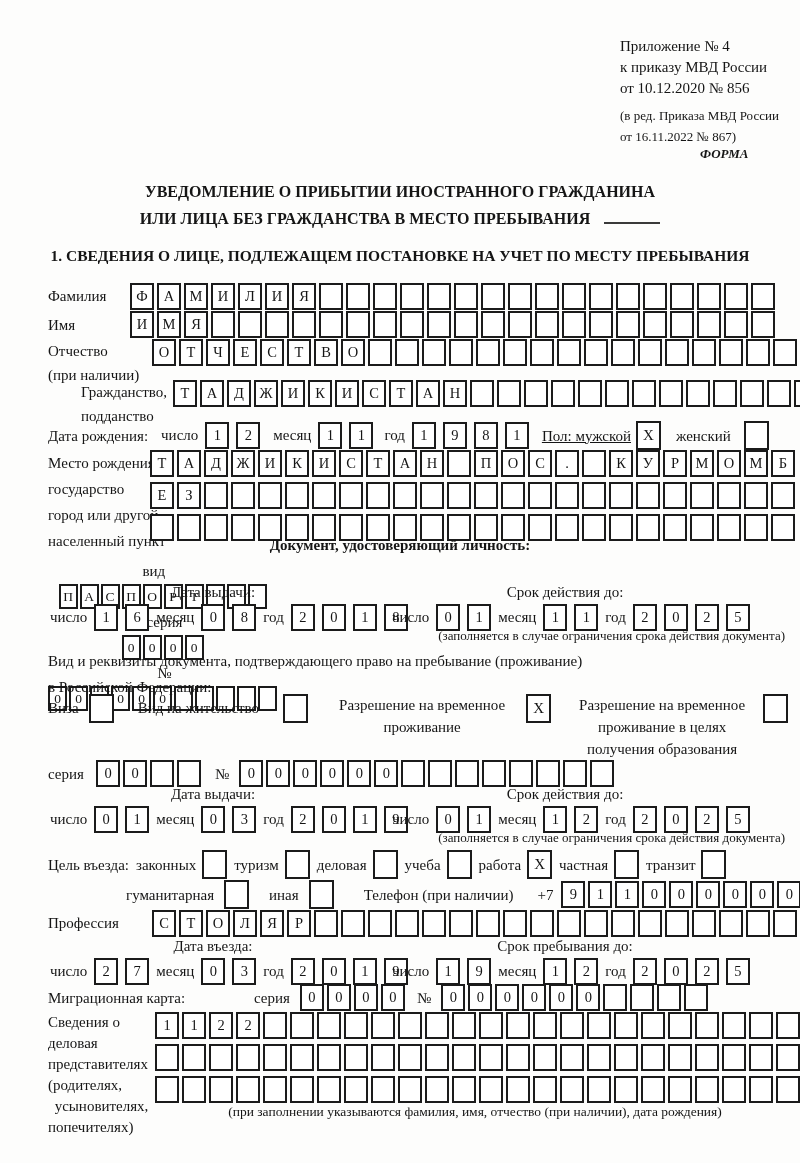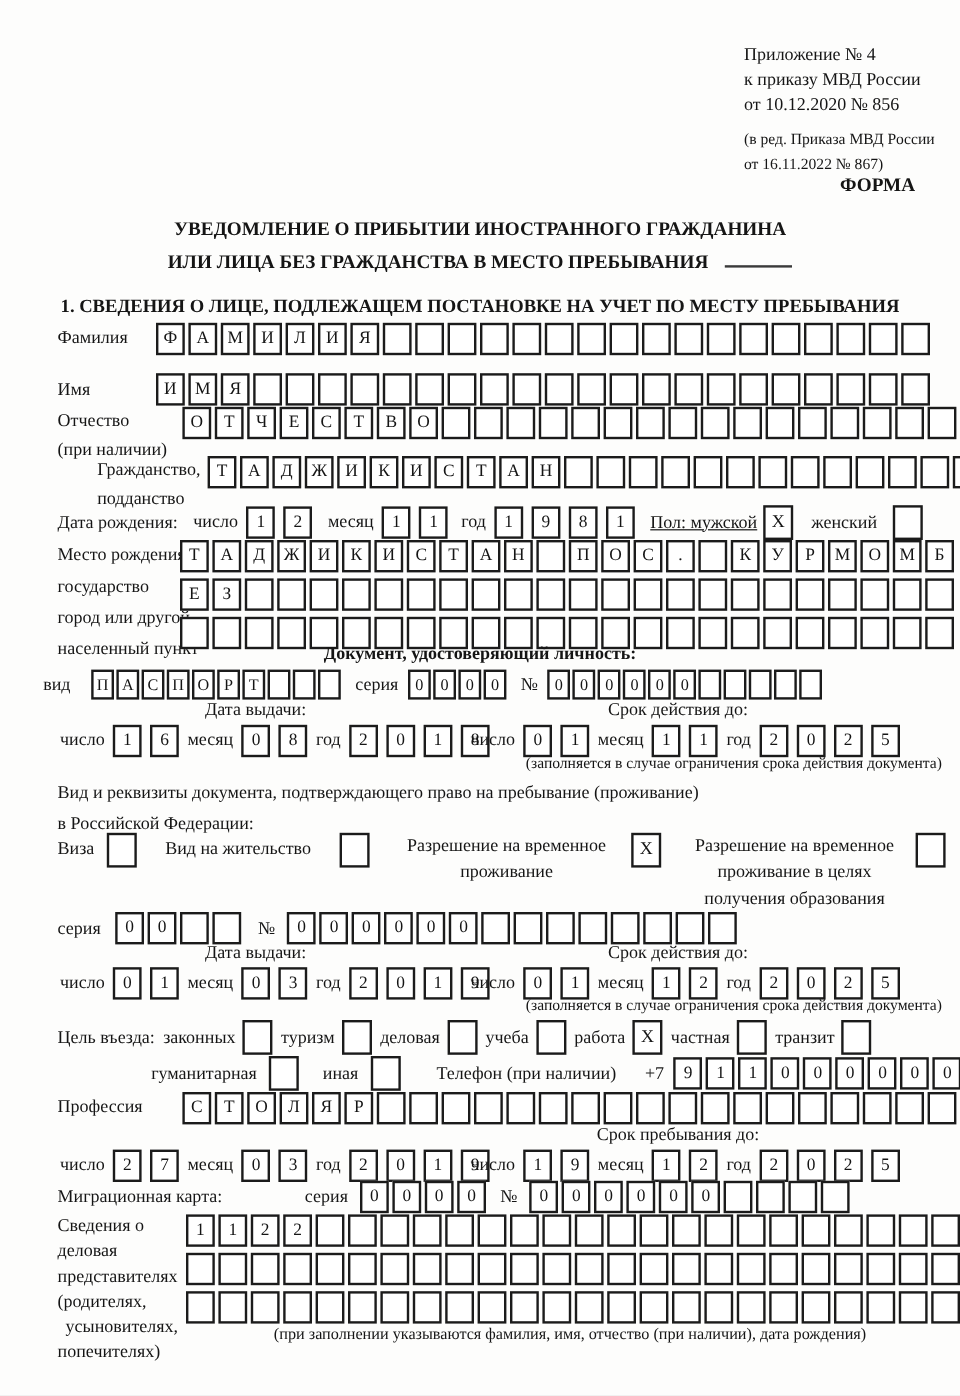--- a/index.html
+++ b/index.html
@@ -37,30 +37,30 @@
 <div class="page">
 
   <div class="abs" style="top:36px;left:620px;">
     <div class="hline">Приложение № 4</div>
     <div class="hline">к приказу МВД России</div>
     <div class="hline">от 10.12.2020 № 856</div>
     <div class="hline small" style="margin-top:6px;">(в ред. Приказа МВД России</div>
     <div class="hline small">от 16.11.2022 № 867)</div>
   </div>
 
-  <div class="abs b" style="top:146px;left:700px;font-size:16px;">ФОРМА</div>
+  <div class="abs b" style="top:146px;left:700px;font-size:13px;font-style:italic;">ФОРМА</div>
 
   <div class="abs b center" style="top:178px;left:0;width:800px;font-size:16px;line-height:27px;">
     <div>УВЕДОМЛЕНИЕ О ПРИБЫТИИ ИНОСТРАННОГО ГРАЖДАНИНА</div>
     <div><span>ИЛИ ЛИЦА БЕЗ ГРАЖДАНСТВА В МЕСТО ПРЕБЫВАНИЯ</span><span class="uline"></span></div>
   </div>
 
   <div class="abs b center" style="top:247px;left:0;width:800px;font-size:15.5px;">1. СВЕДЕНИЯ О ЛИЦЕ, ПОДЛЕЖАЩЕМ ПОСТАНОВКЕ НА УЧЕТ ПО МЕСТУ ПРЕБЫВАНИЯ</div>
 
-  <div class="abs row" style="top:269px;left:48px;">
+  <div class="abs row" style="top:283px;left:48px;">
     <div class="lbl labelcol" style="width:82px;">Фамилия</div>
     <div class="cells">
         <span class="cell">Ф</span>
         <span class="cell">А</span>
         <span class="cell">М</span>
         <span class="cell">И</span>
         <span class="cell">Л</span>
         <span class="cell">И</span>
         <span class="cell">Я</span>
         <span class="cell"></span>
@@ -288,21 +288,21 @@
           <span class="cell"></span>
           <span class="cell"></span>
           <span class="cell"></span>
           <span class="cell"></span>
         </div>
     </div>
   </div>
 
   <div class="abs b center" style="top:537px;left:0;width:800px;font-size:15px;">Документ, удостоверяющий личность:</div>
 
-  <div class="abs row" style="top:558px;left:36px;align-items:flex-start;">
+  <div class="abs row" style="top:558px;left:48px;align-items:center;flex-direction:column;">
     <span class="lbl" style="width:40px;">вид</span>
     <span class="cells cells-sm">
         <span class="cell">П</span>
         <span class="cell">А</span>
         <span class="cell">С</span>
         <span class="cell">П</span>
         <span class="cell">О</span>
         <span class="cell">Р</span>
         <span class="cell">Т</span>
         <span class="cell"></span>
@@ -553,20 +553,21 @@
         <span class="cell"></span>
         <span class="cell"></span>
         <span class="cell"></span>
         <span class="cell"></span>
         <span class="cell"></span>
       </div>
   </div>
 
   <div class="abs twin" style="top:938px;left:48px;width:742px;">
     <div style="width:330px;">
+      <div class="dhead">Дата въезда:</div>
       <div class="dgrp">
         <span class="dlbl">число</span>
         <span class="cells dcells">
             <span class="cell">2</span>
             <span class="cell">7</span>
           </span>
         <span class="dlbl">месяц</span>
         <span class="cells dcells">
             <span class="cell">0</span>
             <span class="cell">3</span>

